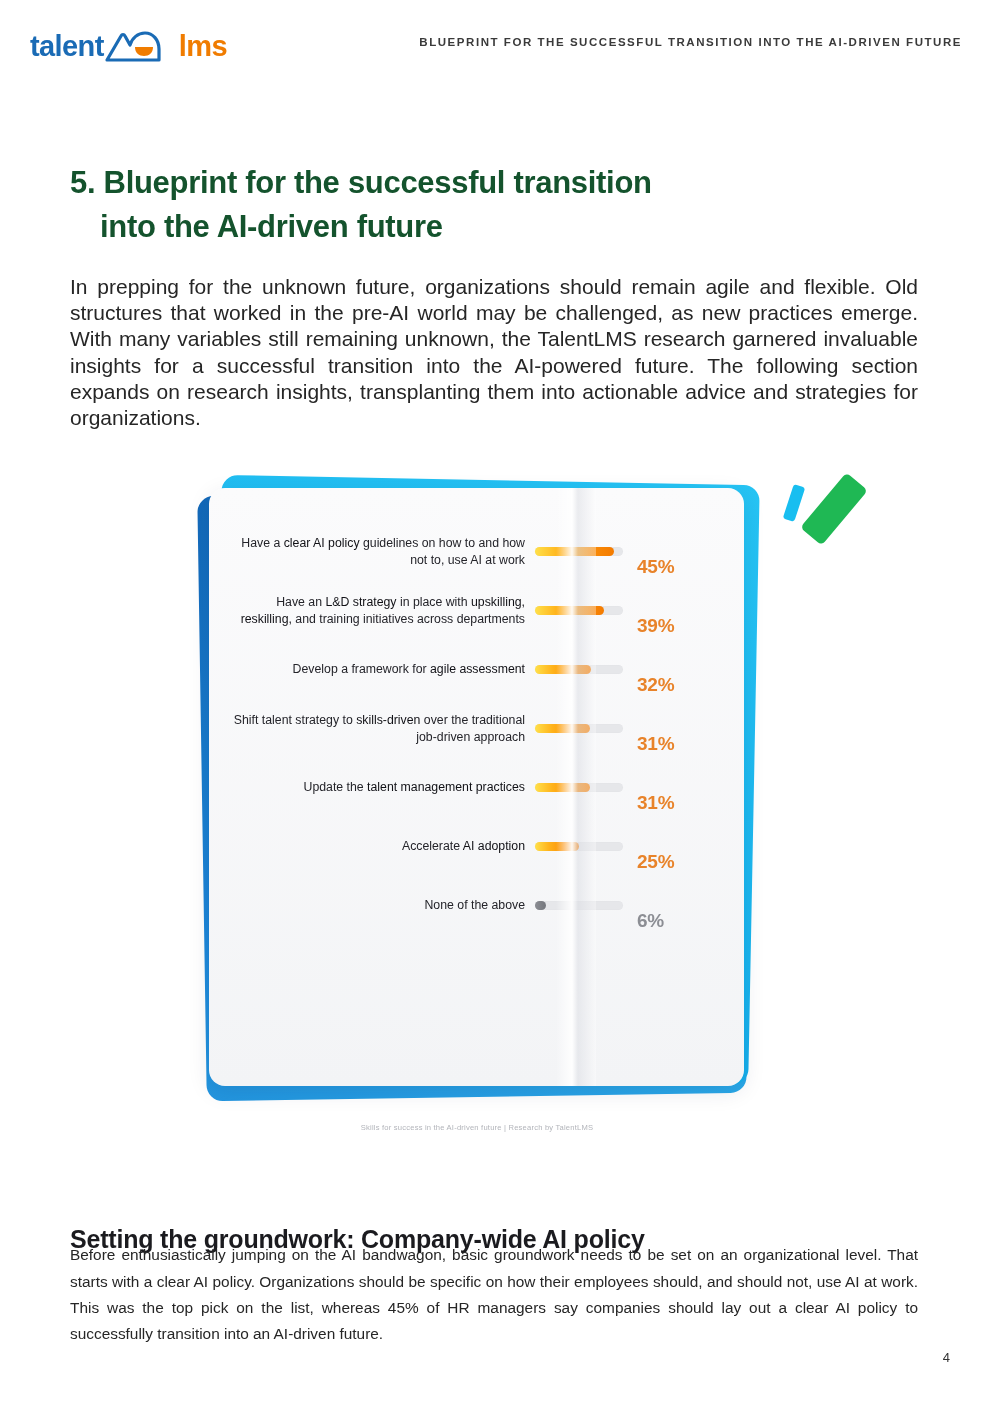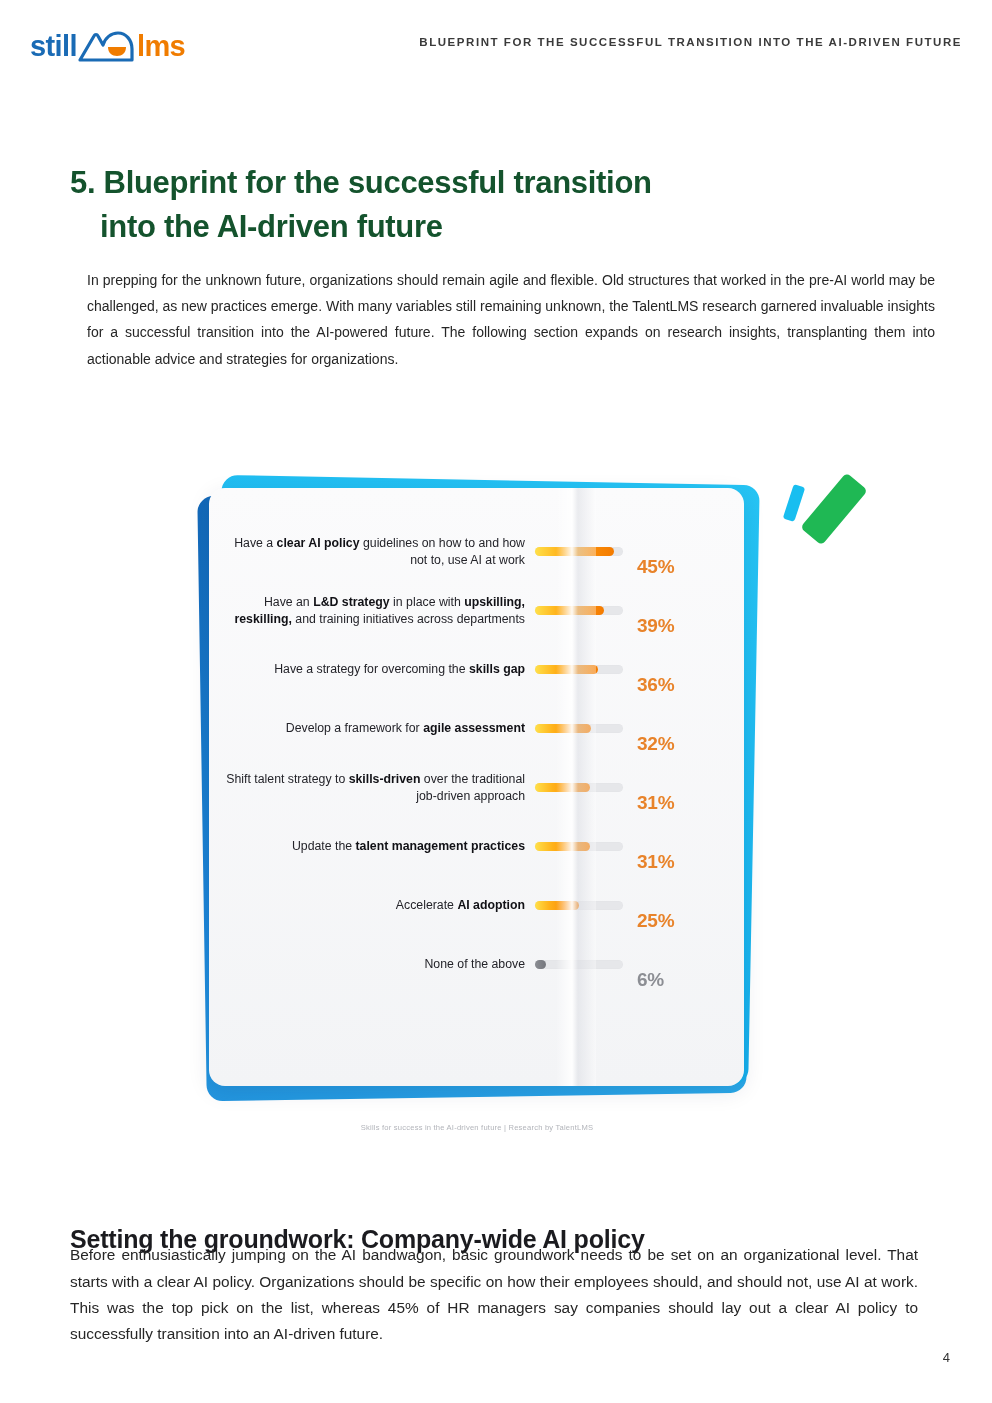--- a/index.html
+++ b/index.html
@@ -45,20 +45,21 @@
     margin: 0 1px 0 1px;
     position: relative;
     display: inline-block;
   }
   .logo-lms {
     font-size: 29px;
     font-weight: 700;
     color: #f07c00;
     letter-spacing: -0.6px;
     line-height: 1;
+    margin-left: 15px;
   }
   .header-title {
     position: absolute;
     right: 30px;
     top: 36px;
     font-size: 11.5px;
     font-weight: 600;
     letter-spacing: 1.55px;
     color: #3a3a3a;
     text-transform: uppercase;
@@ -78,25 +79,24 @@
     letter-spacing: -0.3px;
   }
   .section-heading .l2 { display: block; padding-left: 30px; }
 
   
   .intro-para {
     position: absolute;
     left: 70px;
     top: 253px;
     width: 848px;
-    font-size: 14px;
+    font-size: 21px;
     line-height: 26.2px;
     color: #262626;
     text-align: justify;
-    margin-left: 17px;
   }
 
   
   .chart-block {
     position: absolute;
     left: 180px;
     top: 405px;
     width: 740px;
     height: 750px;
   }
@@ -201,21 +201,21 @@
   }
   .row-label {
     width: 312px;
     text-align: right;
     font-size: 12.3px;
     line-height: 16.5px;
     color: #24242a;
     padding-right: 10px;
     box-sizing: border-box;
   }
-  .row-label b { font-weight: 700; color:#111116; }
+  .row-label b { font-weight: 400; color:#111116; }
   .track {
     position: relative;
     width: 88px;
     height: 9px;
     background: #e6e7ea;
     border-radius: 5px;
     flex: none;
     box-shadow: inset 0 0 0 0.5px rgba(0,0,0,0.015);
   }
   .fill {
@@ -278,21 +278,21 @@
     bottom: 38px;
     font-size: 13px;
     color: #333;
   }
 </style>
 </head>
 <body>
 
 <div class="page-header">
   <div class="logo">
-    <span class="logo-talent">still</span>
+    <span class="logo-talent">talent</span>
     <span class="logo-cloud">
       <svg viewBox="0 0 58 32" width="58" height="32" aria-hidden="true">
         <path d="M2 30 L16 6 C17 4 19 4 20 6 L25 15 C27 8 33 3 40 3 C48 3 54 10 54 19 L54 30 Z" fill="none" stroke="#1a6bb5" stroke-width="3.2" stroke-linejoin="round" stroke-linecap="round"></path>
         <path d="M30 17 C30 23 34 26 39 26 C44 26 48 23 48 17 Z" fill="#f07c00"></path>
       </svg>
     </span>
     <span class="logo-lms">lms</span>
   </div>
   <div class="header-title">BLUEPRINT FOR THE SUCCESSFUL TRANSITION INTO THE AI-DRIVEN FUTURE</div>
 </div>
@@ -323,27 +323,20 @@
             <div class="pct">45%</div>
           </div>
           <div class="row">
             <div class="row-label">Have an <b>L&amp;D strategy</b> in place with <b>upskilling, reskilling,</b> and training initiatives across departments</div>
             <div class="track">
               <div class="fill" style="width: 78%;"></div>
             </div>
             <div class="pct">39%</div>
           </div>
           <div class="row">
-            <div class="row-label">Have a strategy for overcoming the <b>skills gap</b></div>
-            <div class="track">
-              <div class="fill" style="width: 72%;"></div>
-            </div>
-            <div class="pct">36%</div>
-          </div>
-          <div class="row">
             <div class="row-label">Develop a framework for <b>agile assessment</b></div>
             <div class="track">
               <div class="fill" style="width: 64%;"></div>
             </div>
             <div class="pct">32%</div>
           </div>
           <div class="row">
             <div class="row-label">Shift talent strategy to <b>skills-driven</b> over the traditional job-driven approach</div>
             <div class="track">
               <div class="fill" style="width: 62%;"></div>

